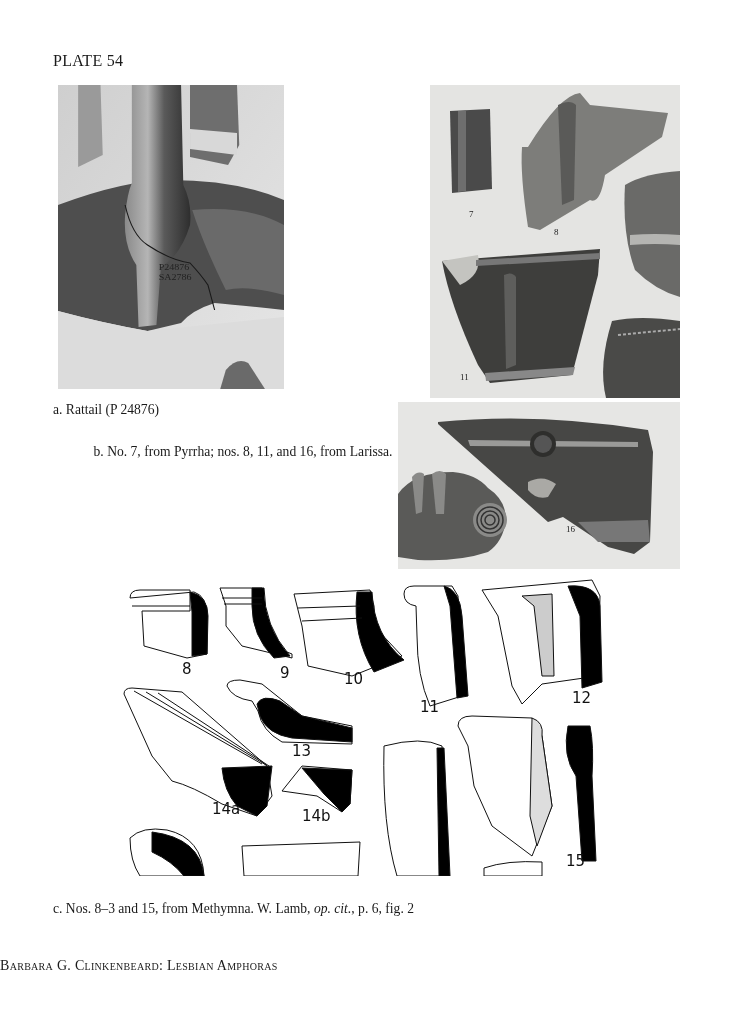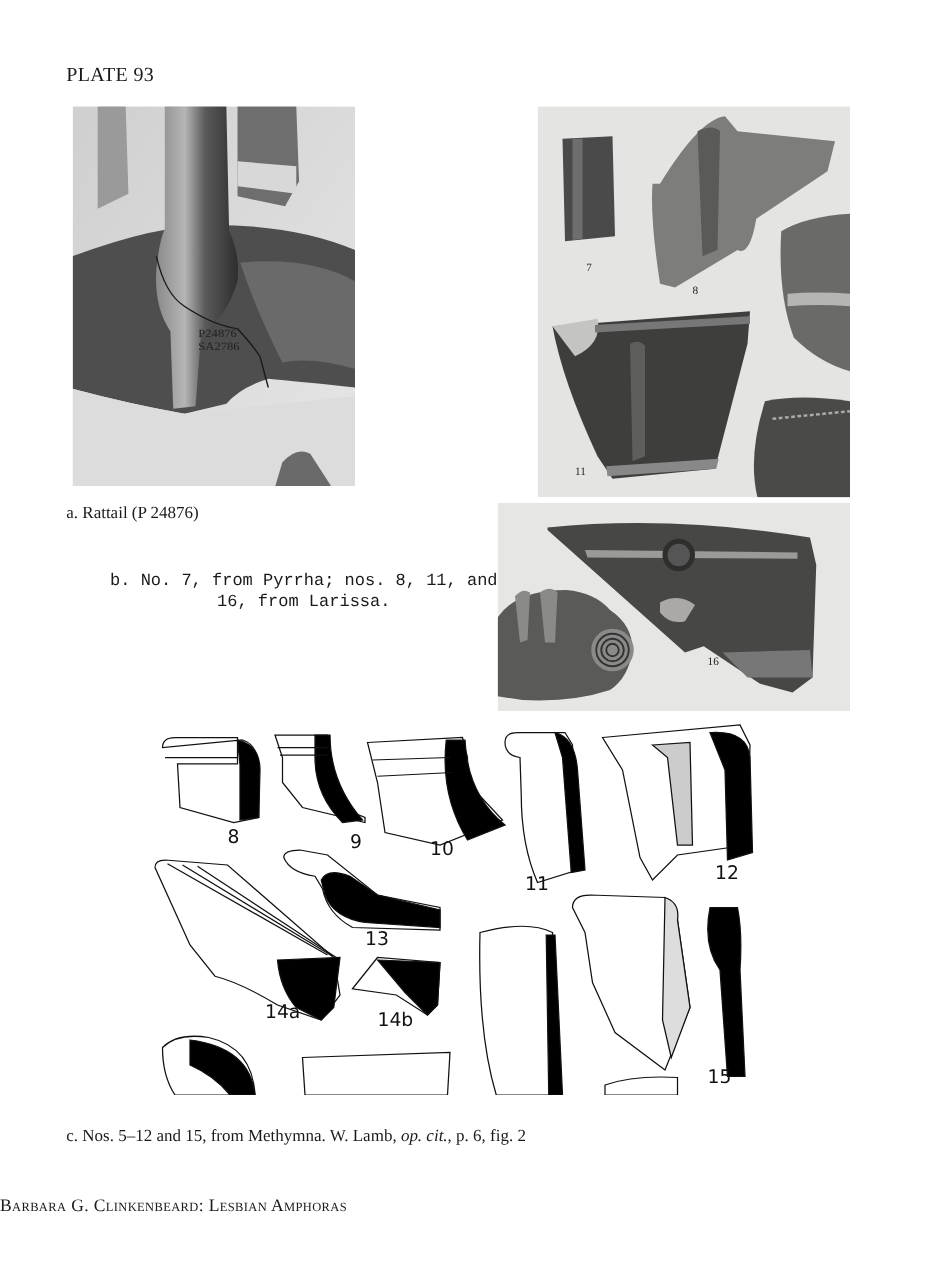--- a/index.html
+++ b/index.html
@@ -12,34 +12,34 @@
     .photo svg { display: block; width: 100%; height: 100%; }
 
     #photo-a { left: 58px; top: 85px; width: 226px; height: 304px; }
     #photo-b1 { left: 430px; top: 85px; width: 250px; height: 313px; }
     #photo-b2 { left: 398px; top: 402px; width: 282px; height: 167px; }
     #drawing-c { left: 112px; top: 576px; width: 510px; height: 300px; }
 
     .caption { position: absolute; font-size: 13.6px; line-height: 16.5px; text-align: center; }
     .caption .lbl { display: inline-block; }
     #caption-a { left: 53px; top: 402px; }
-    #caption-b { left: 88px; top: 458px; width: 310px; font-family: Liberation Mono, monospace; }
+    #caption-b { left: 88px; top: 444px; width: 310px; }
     #caption-b .indent { padding-left: 19px; display: block; }
     #caption-c { left: 53px; top: 901px; }
     .it { font-style: italic; }
 
     .footer { position: absolute; left: 0; width: 741px; top: 958px; text-align: left; font-size: 14px; font-variant: small-caps; letter-spacing: 0.3px; }
 
     .fig-num { font-family: "DejaVu Sans", sans-serif; font-size: 15px; fill: #111; }
     .photo-num { font-family: "Liberation Serif", serif; font-size: 9px; fill: #222; }
   </style>
 </head>
 <body>
 
-<div class="plate-title">PLATE 93</div>
+<div class="plate-title">PLATE 54</div>
 
 <div class="photo" id="photo-a">
   <svg viewBox="0 0 202 304" preserveAspectRatio="none">
     <defs>
       <linearGradient id="ga-bg" x1="0" y1="0" x2="1" y2="1">
         <stop offset="0" stop-color="#cfcfcf"></stop>
         <stop offset="1" stop-color="#e6e6e6"></stop>
       </linearGradient>
       <linearGradient id="ga-handle" x1="0" y1="0" x2="1" y2="0">
         <stop offset="0" stop-color="#8a8a8a"></stop>
@@ -187,16 +187,16 @@
     <text x="460" y="127" class="fig-num">12</text>
     <text x="180" y="180" class="fig-num">13</text>
     <text x="100" y="238" class="fig-num">14a</text>
     <text x="190" y="245" class="fig-num">14b</text>
     <text x="454" y="290" class="fig-num">15</text>
   </svg>
 </div>
 
 <div class="caption" id="caption-c">
   <span class="lbl">c.</span>
-  <span>Nos. 5–12 and 15, from Methymna. W. Lamb, </span><span class="it">op. cit.</span><span>, p. 6, fig. 2</span>
+  <span>Nos. 8–3 and 15, from Methymna. W. Lamb, </span><span class="it">op. cit.</span><span>, p. 6, fig. 2</span>
 </div>
 
 <div class="footer">Barbara G. Clinkenbeard: Lesbian Amphoras</div>
 
 </body></html>

